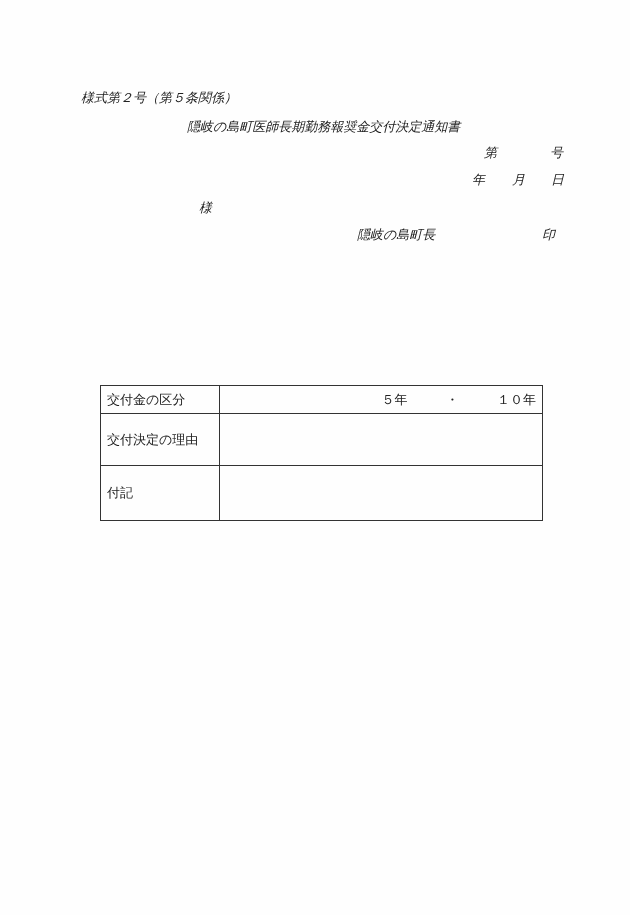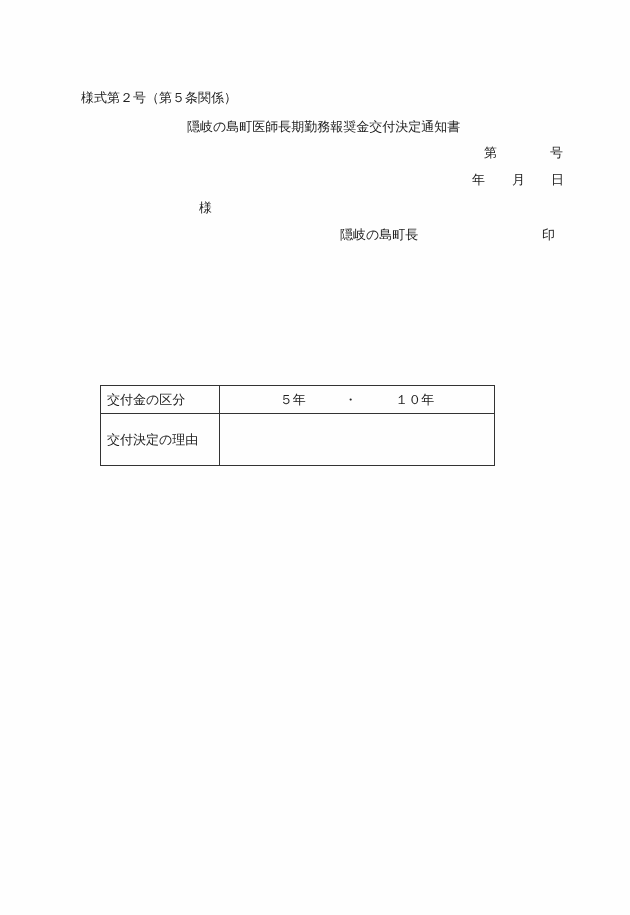--- a/index.html
+++ b/index.html
@@ -1,46 +1,46 @@
 <!DOCTYPE html>
 <html><head>
 <meta charset="utf-8">
 <style>
   html, body { margin: 0; padding: 0; background: #fefefe; }
   body { width: 630px; height: 915px; position: relative; overflow: hidden;
          font-family: "DejaVu Serif", "Liberation Serif", serif; color: #222; font-size: 13px; }
-  .abs { position: absolute; white-space: nowrap; line-height: 16px; }
+  .abs { position: absolute; white-space: nowrap; line-height: 16px; font-style: italic; }
   .para { position: absolute; left: 81px; top: 280px; width: 500px; line-height: 27px; font-size: 13px; }
   .para .line { display: block; white-space: nowrap; }
-  table.grid { position: absolute; left: 100px; top: 385px; width: 395px; border-collapse: collapse; border: 1px solid #555; }
+  table.grid { position: absolute; left: 100px; top: 385px; width: 443px; border-collapse: collapse; border: 1px solid #555; }
   table.grid td { border: 1px solid #333; padding: 0 6px; font-size: 13px; height: 27px; vertical-align: middle; }
   table.grid td.label { width: 106px; }
   table.grid tr.tall td { height: 51px; }
   table.grid tr.tall2 td { height: 54px; }
-  .center { text-align: center; }
+  .center { text-align: right; }
   .unit-cell { position: relative; }
   .unit-cell span.unit { position: absolute; left: 270px; top: 5px; }
 </style>
 </head>
 <body>
 
 <div class="abs" style="left:81px; top:90px;">様式第２号（第５条関係）</div>
 
 <div class="abs" style="left:187px; top:119px;text-align:right;">隠岐の島町医師長期勤務報奨金交付決定通知書</div>
 
 <div class="abs" style="left:484px; top:145px;">第</div>
 <div class="abs" style="left:550px; top:145px;">号</div>
 
 <div class="abs" style="left:472px; top:172px;">年</div>
 <div class="abs" style="left:512px; top:172px;">月</div>
 <div class="abs" style="left:551px; top:172px;">日</div>
 
 <div class="abs" style="left:199px; top:200px;">様</div>
 
-<div class="abs" style="left:340px; top:227px;">隠岐の島町長</div>
+<div class="abs" style="left:357px; top:227px;">隠岐の島町長</div>
 <div class="abs" style="left:542px; top:227px;">印</div>
 
 <div class="para">
 </div>
 
 <table class="grid">
   <tbody>
       <tr>
     <td class="label">交付金の区分</td>
     <td class="center">
@@ -48,14 +48,18 @@
       <span style="display:inline-block; width:30px;"></span>
       <span>・</span>
       <span style="display:inline-block; width:30px;"></span>
       <span>１０年</span>
     </td>
   </tr>
   <tr class="tall">
     <td class="label">交付決定の理由</td>
     <td></td>
   </tr>
+  <tr class="tall2">
+    <td class="label">付記</td>
+    <td></td>
+  </tr>
 </tbody>
   </table>
 
 </body></html>

